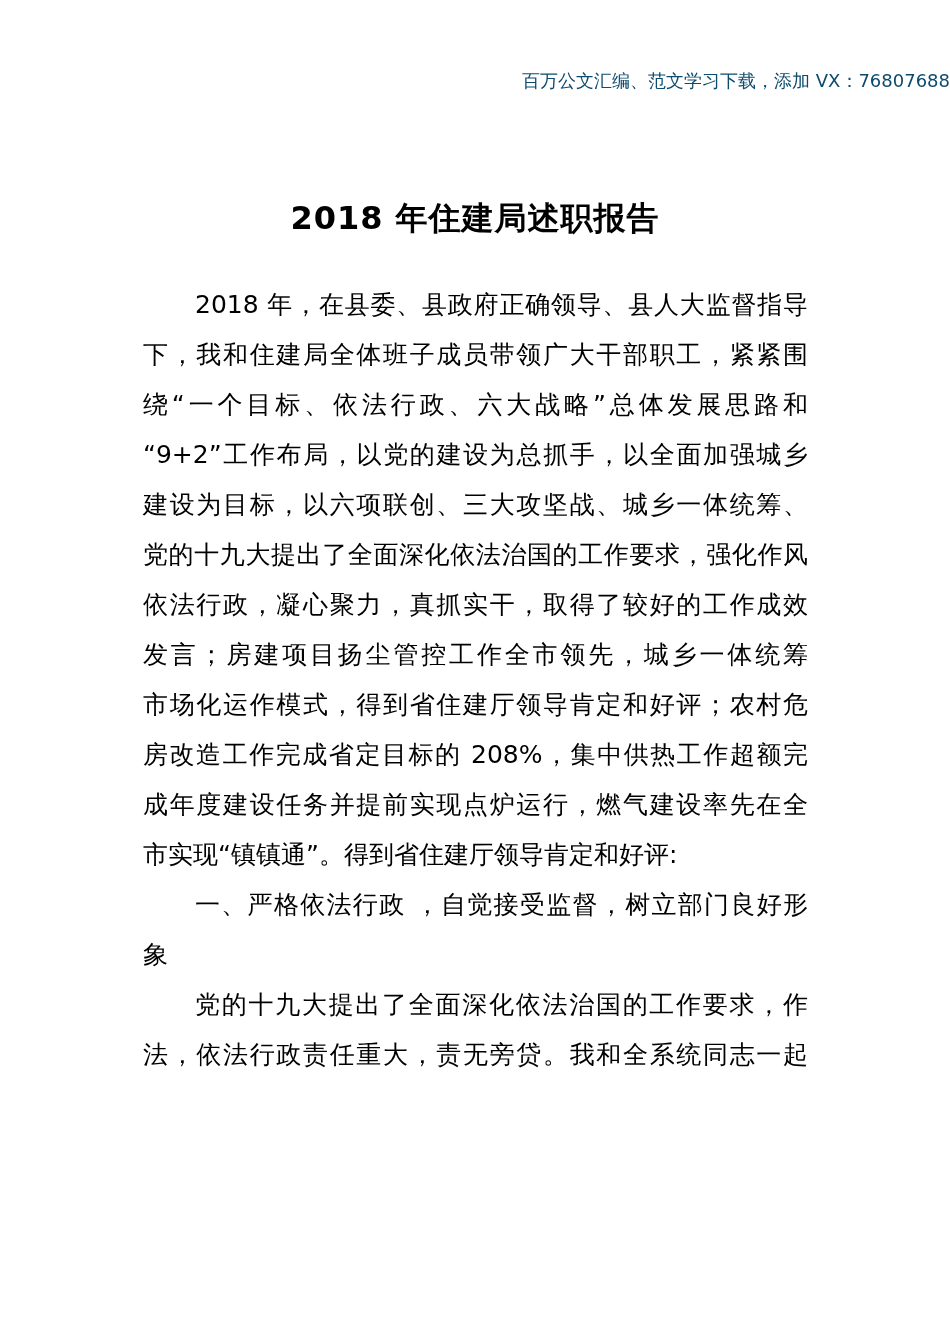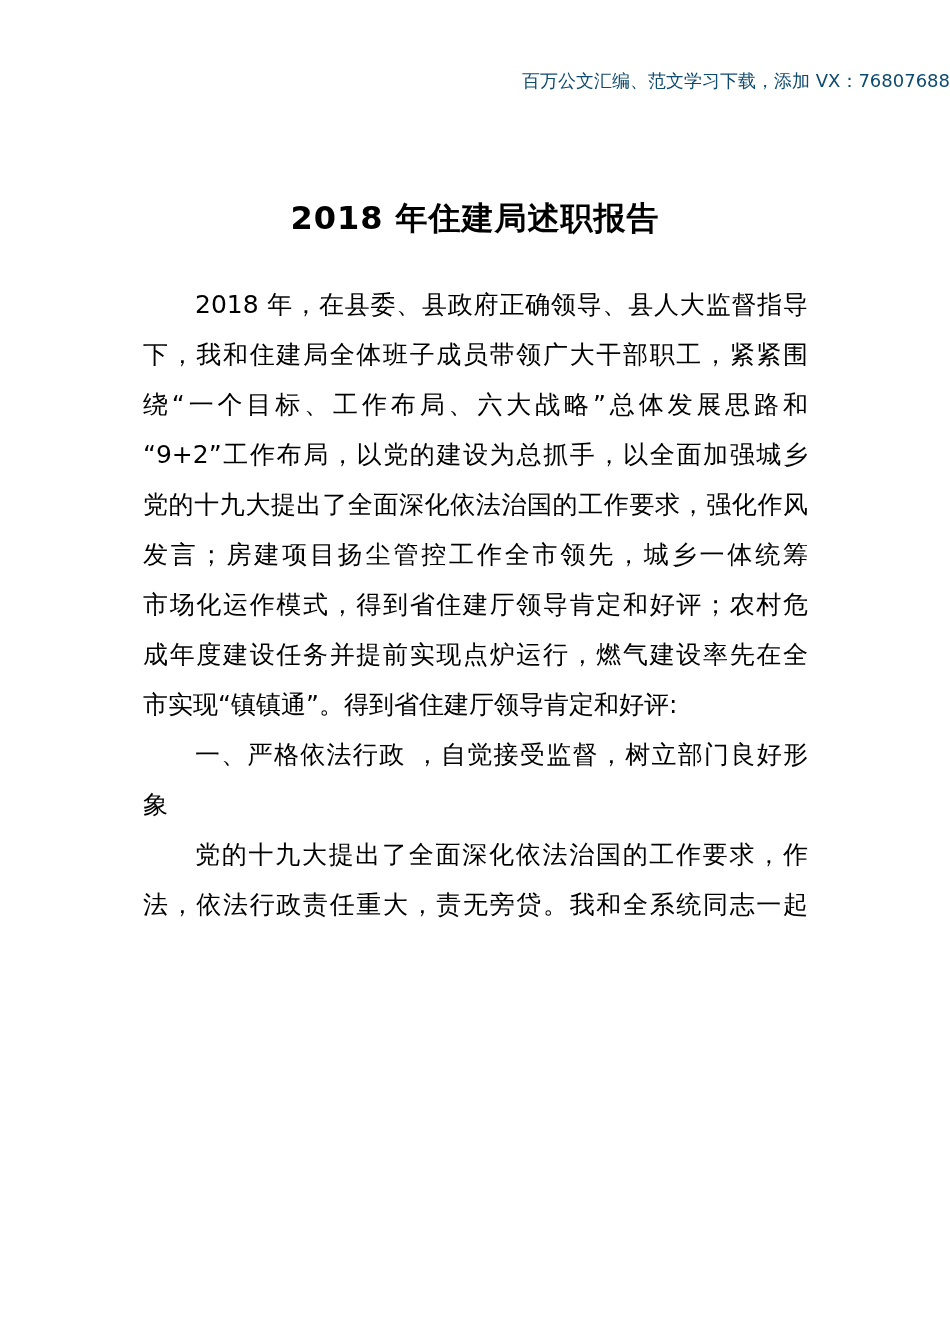--- a/index.html
+++ b/index.html
@@ -67,25 +67,28 @@
 <body>
 
 <div class="watermark">百万公文汇编、范文学习下载，添加 VX：76807688</div>
 
 <div class="title">2018 年住建局述职报告</div>
 
 <div class="body-text">
   <div>
     <span class="line indent">2018 年，在县委、县政府正确领导、县人大监督指导</span>
     <span class="line">下，我和住建局全体班子成员带领广大干部职工，紧紧围</span>
-    <span class="line">绕“一个目标、工作布局、六大战略”总体发展思路和</span>
+    <span class="line">绕“一个目标、依法行政、六大战略”总体发展思路和</span>
     <span class="line">“9+2”工作布局，以党的建设为总抓手，以全面加强城乡</span>
+    <span class="line">建设为目标，以六项联创、三大攻坚战、城乡一体统筹、</span>
     <span class="line">党的十九大提出了全面深化依法治国的工作要求，强化作风</span>
+    <span class="line">依法行政，凝心聚力，真抓实干，取得了较好的工作成效</span>
     <span class="line">发言；房建项目扬尘管控工作全市领先，城乡一体统筹</span>
     <span class="line">市场化运作模式，得到省住建厅领导肯定和好评；农村危</span>
+    <span class="line">房改造工作完成省定目标的 208%，集中供热工作超额完</span>
     <span class="line">成年度建设任务并提前实现点炉运行，燃气建设率先在全</span>
     <span class="line last">市实现“镇镇通”。得到省住建厅领导肯定和好评:</span>
   </div>
   <div>
     <span class="line indent bold">一、严格依法行政 ，自觉接受监督，树立部门良好形</span>
     <span class="line bold last">象</span>
   </div>
   <div>
     <span class="line indent">党的十九大提出了全面深化依法治国的工作要求，作</span>
     <span class="line">法，依法行政责任重大，责无旁贷。我和全系统同志一起</span>

